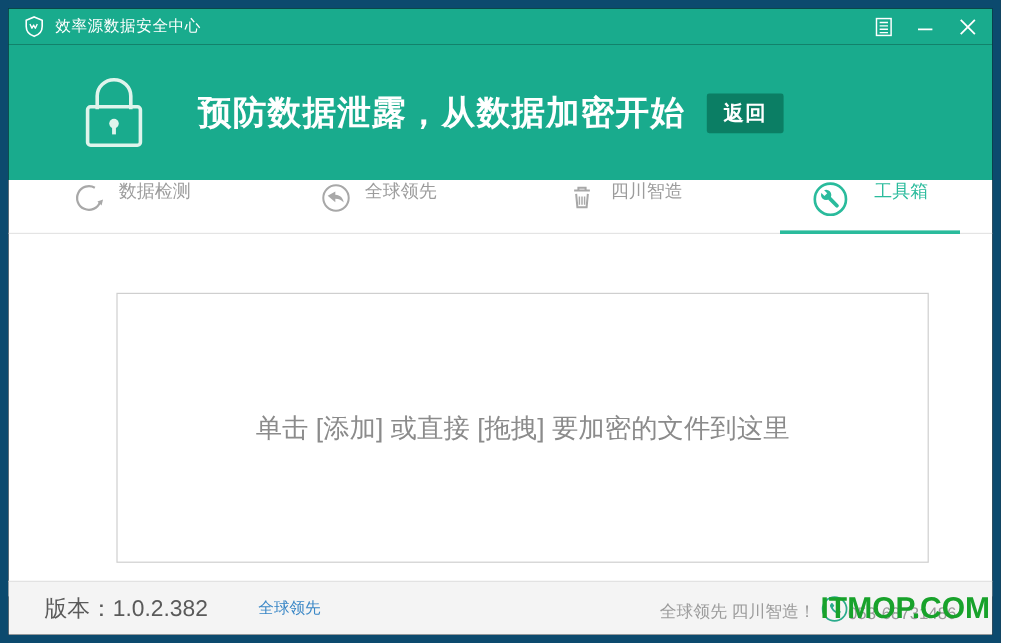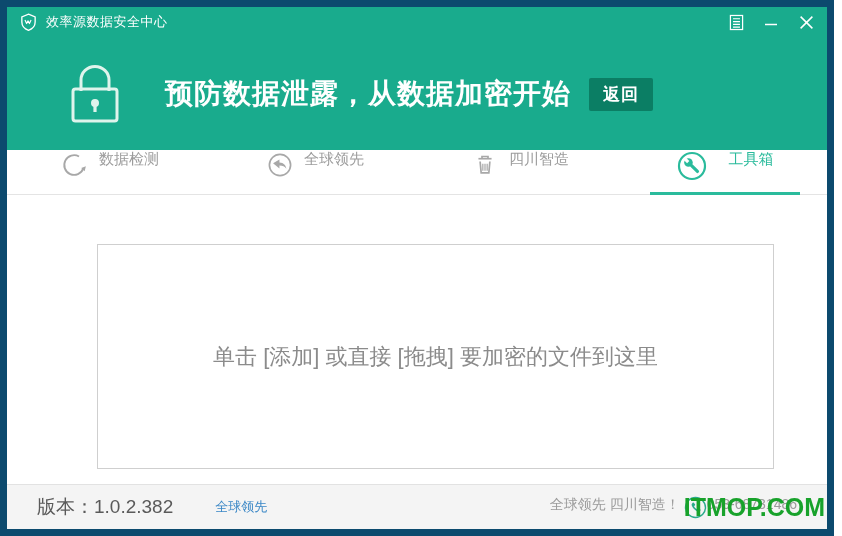--- a/index.html
+++ b/index.html
@@ -93,21 +93,21 @@
     padding:0 30px;
   }
   .footer .version { font-size:19px; color:#5a5a5a; }
   .footer .check-update {
     margin-left:42px;
     font-size:13px; color:#3A87C6;
     text-decoration:none; cursor:pointer;
   }
   .footer-right {
     margin-left:auto;
-    display:flex; align-items:flex-start; gap:0;
+    display:flex; align-items:flex-end; gap:0;
     color:#9b9b9b; font-size:14px;
   }
   .footer-right .phone-wrap { display:flex; align-items:center; margin-left:4px; }
 
   .watermark {
     position:absolute;
     right:2px; top:486px;
     font-size:25px; font-weight:bold;
     color:#18A22B;
     letter-spacing:0px;

